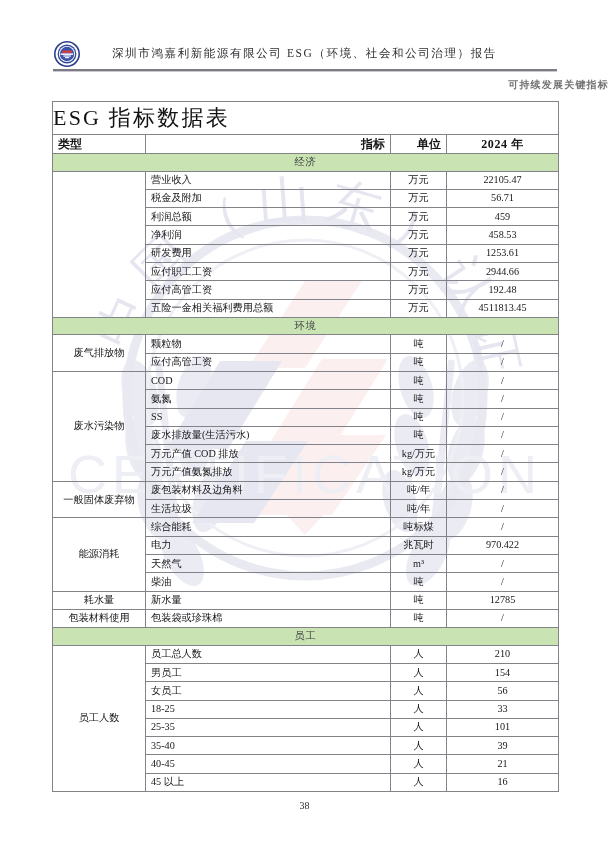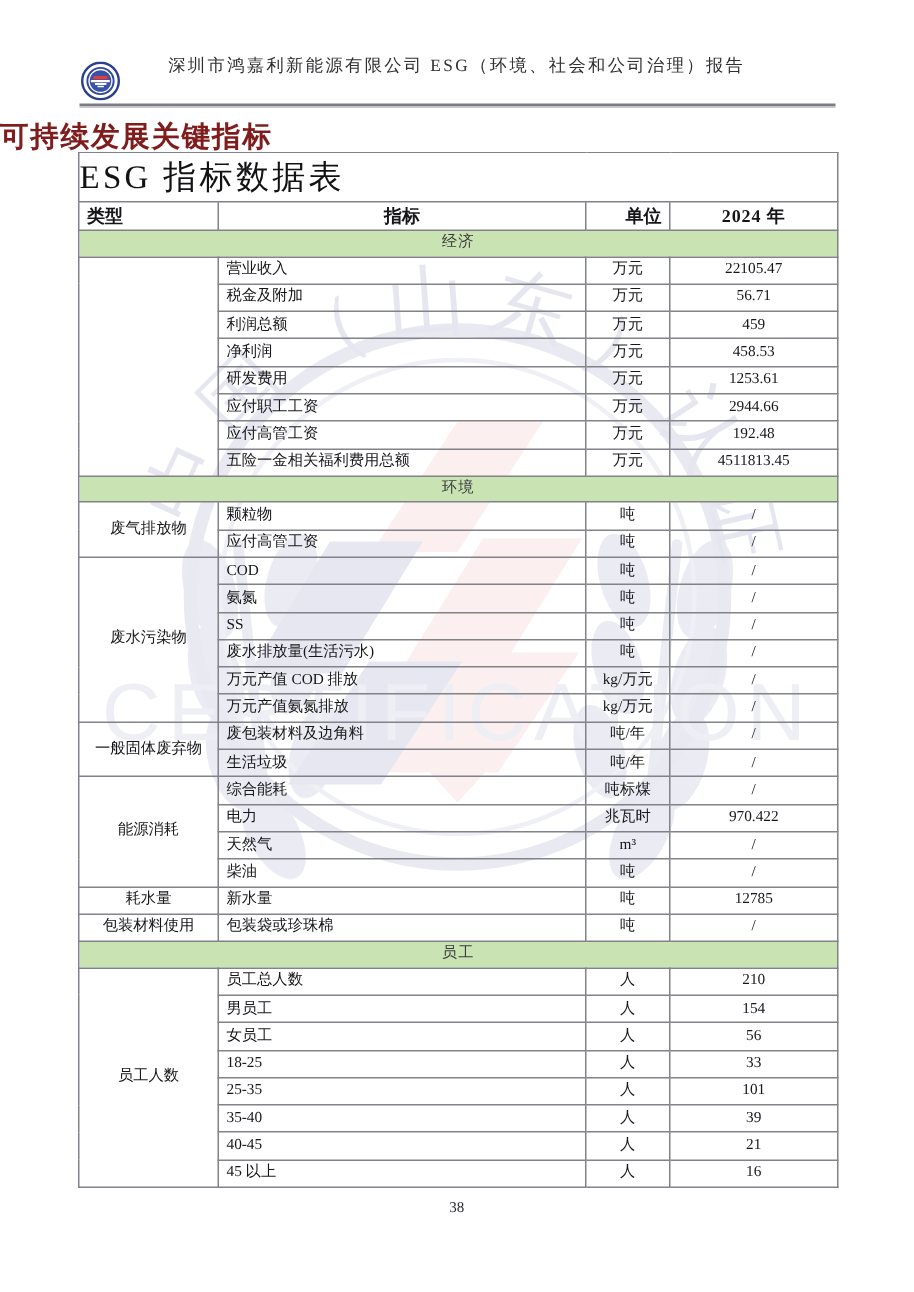--- a/index.html
+++ b/index.html
@@ -36,21 +36,21 @@
     height:74px;
     z-index:2;
   }
   .hdr-logo{
     position:absolute;left:54px;top:41px;
     width:26px;height:26px;
   }
   .hdr-logo svg{display:block;}
   .hdr-title{
     position:absolute;
-    left:0;right:0;top:36px;
+    left:0;right:0;top:46px;
     text-align:center;
     font-size:11.5px;
     letter-spacing:1.6px;
     color:#2f2f33;
     font-family:"Liberation Serif","DejaVu Serif",serif;
     white-space:nowrap;
   }
   .hdr-rule{
     position:absolute;
     left:53px;right:52px;top:69px;
@@ -59,25 +59,25 @@
   }
   .hdr-rule:after{
     content:"";position:absolute;left:0;right:0;top:2px;height:1px;
     background:#c9c9cf;
   }
 
   
   .sec-title{
     position:absolute;
     left:0;right:0;top:78px;
-    text-align:left;
-    font-size:19px;
+    text-align:right;
+    font-size:10px;
     font-weight:bold;
     letter-spacing:1.2px;
-    color:#7f1d1d;
+    color:#737373;
     font-family:"Liberation Sans","DejaVu Sans",sans-serif;
     z-index:2;
   }
 
   
   .tbl-wrap{
     position:absolute;
     left:52px;top:101px;
     width:506px;
     z-index:2;
@@ -108,21 +108,21 @@
     letter-spacing:2.2px;
     color:#121214;
     padding:0;
   }
   .esg .colhead td{
     font-weight:bold;
     font-size:12px;
     height:18px;
   }
   .esg .colhead td.c-type{text-align:left;}
-  .esg .colhead td.c-ind{text-align:center;}
+  .esg .colhead td.c-ind{text-align:right;}
   .esg .colhead td.c-unit{text-align:right;}
   .esg .colhead td.c-val{text-align:center;letter-spacing:.6px;}
 
   .esg .band td{
     background:#c9e4b2;
     text-align:center;
     height:16.5px;
     font-size:10.2px;
     color:#3a3a3e;
     letter-spacing:.8px;

